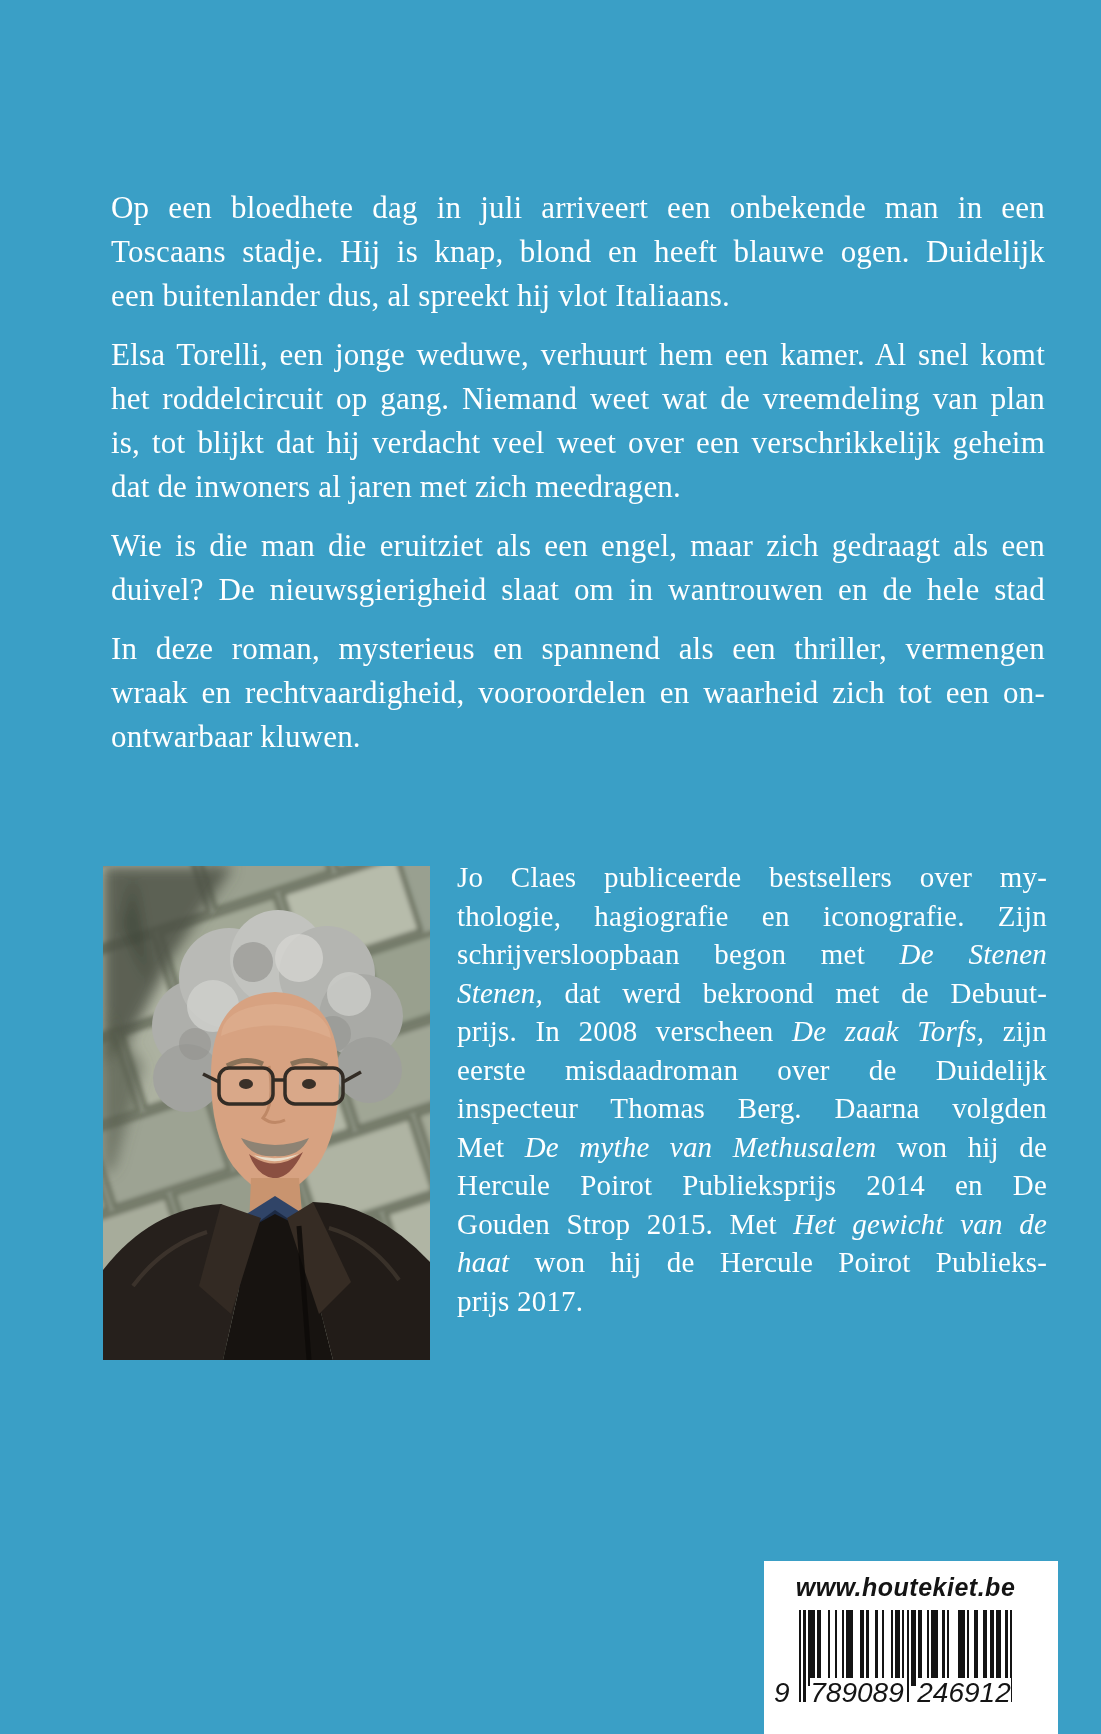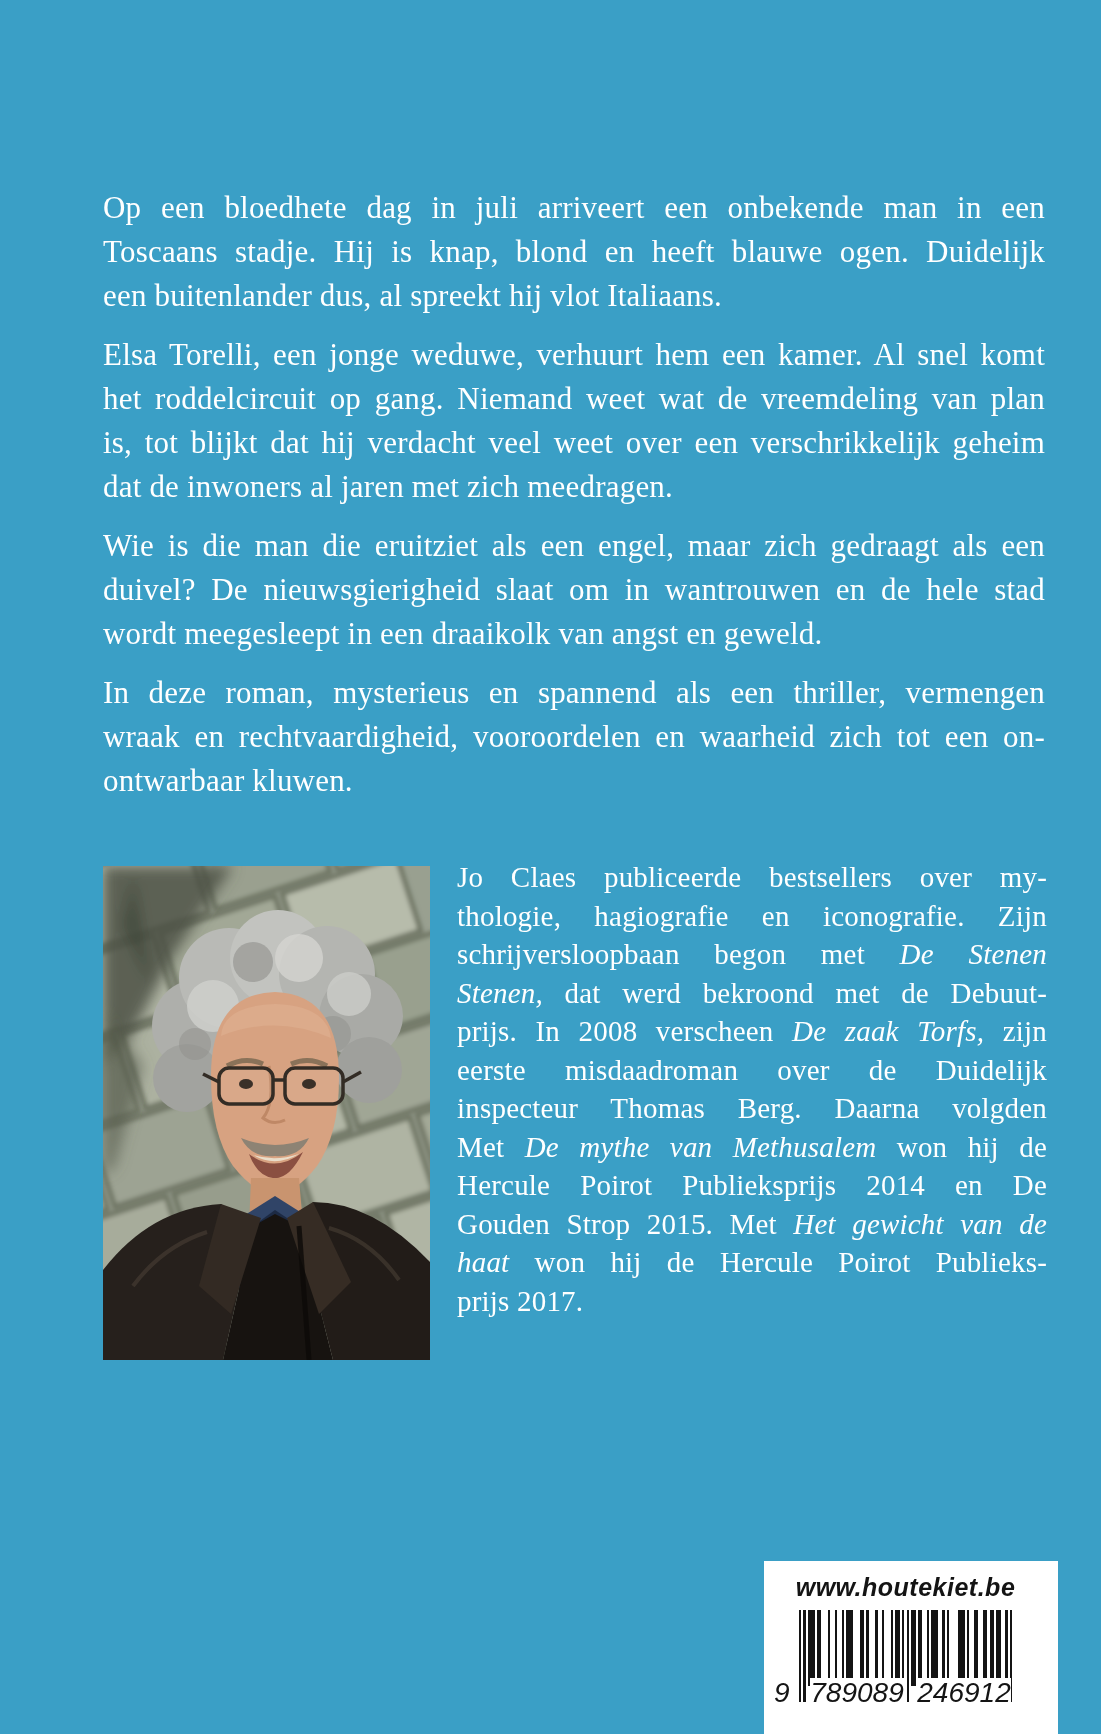--- a/index.html
+++ b/index.html
@@ -2,21 +2,21 @@
 <html><head>
 <meta charset="utf-8">
 <style>
   html,body{margin:0;padding:0;}
   body{width:1101px;height:1734px;overflow:hidden;
        font-family:"Liberation Serif",serif;}
   .cover{position:relative;width:1101px;height:1734px;background:#3a9fc6;}
 
   
   .blurb{position:absolute;left:95px;top:186px;width:950px;color:#fff;}
-  .para{margin:0 0 15px 8px;font-family:Liberation Serif, serif;}
+  .para{margin:0 0 15px 16px;font-family:Liberation Serif, serif;}
   .line{font-size:31px;line-height:44px;letter-spacing:.2px;white-space:normal;}
   .line.just{text-align:justify;text-align-last:justify;-moz-text-align-last:justify;}
 
   
   .author-photo{position:absolute;left:103px;top:866px;width:327px;height:494px;overflow:hidden;}
   .author-photo svg{display:block;}
 
   
   .bio{position:absolute;left:457px;top:858px;width:590px;color:#fff;}
   .bio .line{font-size:29px;line-height:38.5px;letter-spacing:.2px;}
@@ -48,21 +48,20 @@
       </div>
       <div class="para">
         <div class="line just">Elsa Torelli, een jonge weduwe, verhuurt hem een kamer. Al snel komt</div>
         <div class="line just">het roddelcircuit op gang. Niemand weet wat de vreemdeling van plan</div>
         <div class="line just">is, tot blijkt dat hij verdacht veel weet over een verschrikkelijk geheim</div>
         <div class="line">dat de inwoners al jaren met zich meedragen.</div>
       </div>
       <div class="para">
         <div class="line just">Wie is die man die eruitziet als een engel, maar zich gedraagt als een</div>
         <div class="line just">duivel? De nieuwsgierigheid slaat om in wantrouwen en de hele stad</div>
-        <div class="line">wordt meegesleept in een draaikolk van angst en geweld.</div>
       </div>
       <div class="para">
         <div class="line just">In deze roman, mysterieus en spannend als een thriller, vermengen</div>
         <div class="line just">wraak en rechtvaardigheid, vooroordelen en waarheid zich tot een on-</div>
         <div class="line">ontwarbaar kluwen.</div>
       </div>
     </div>
 
   <div class="author-photo">
     <svg width="327" height="494" viewBox="0 0 327 494" xmlns="http://www.w3.org/2000/svg">

